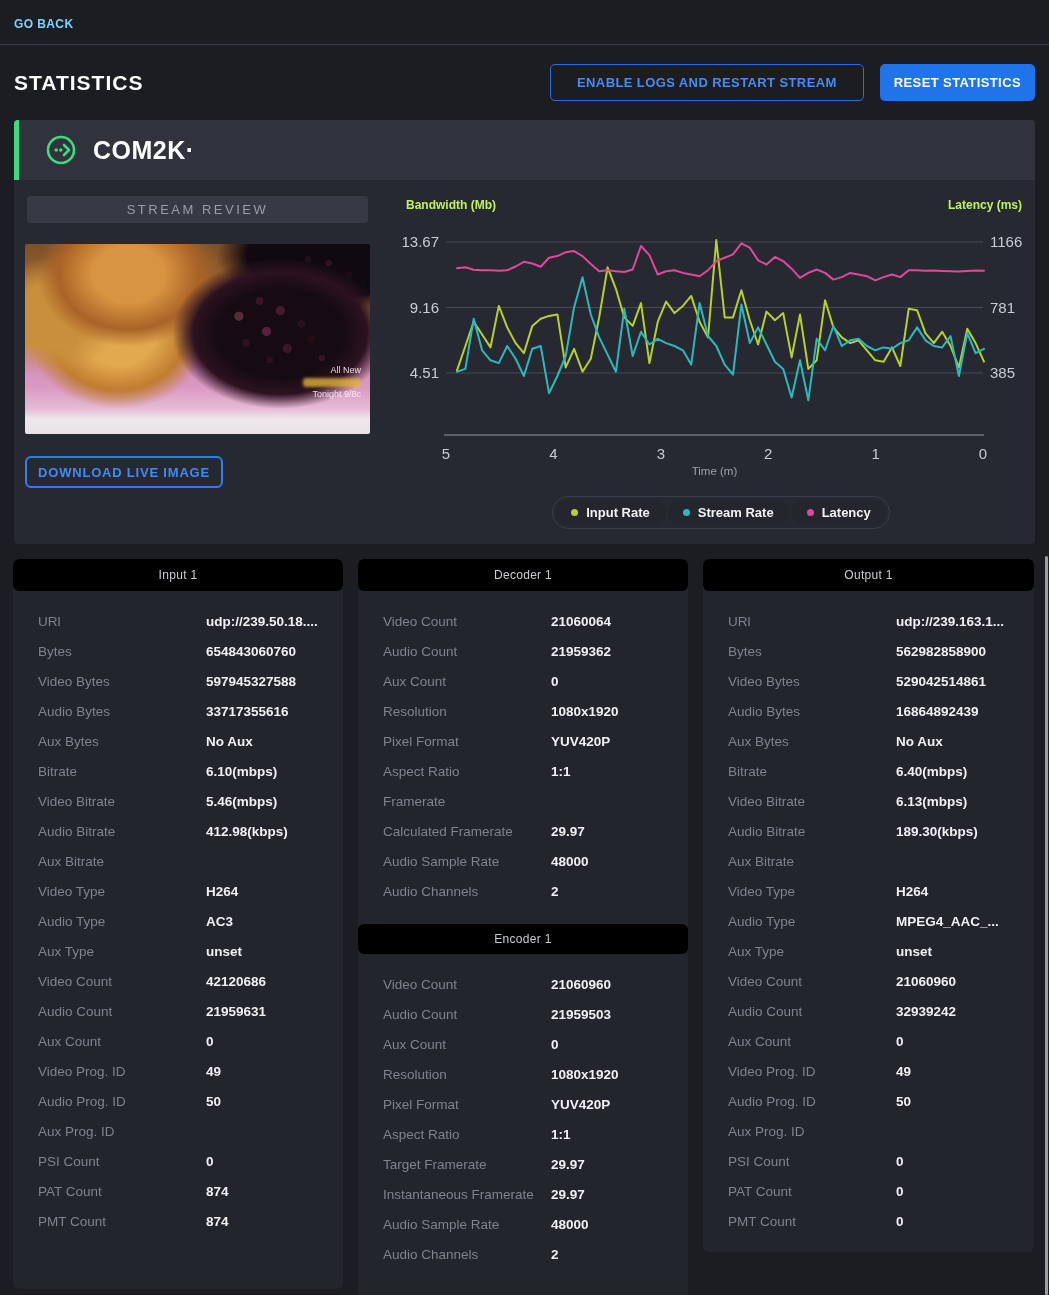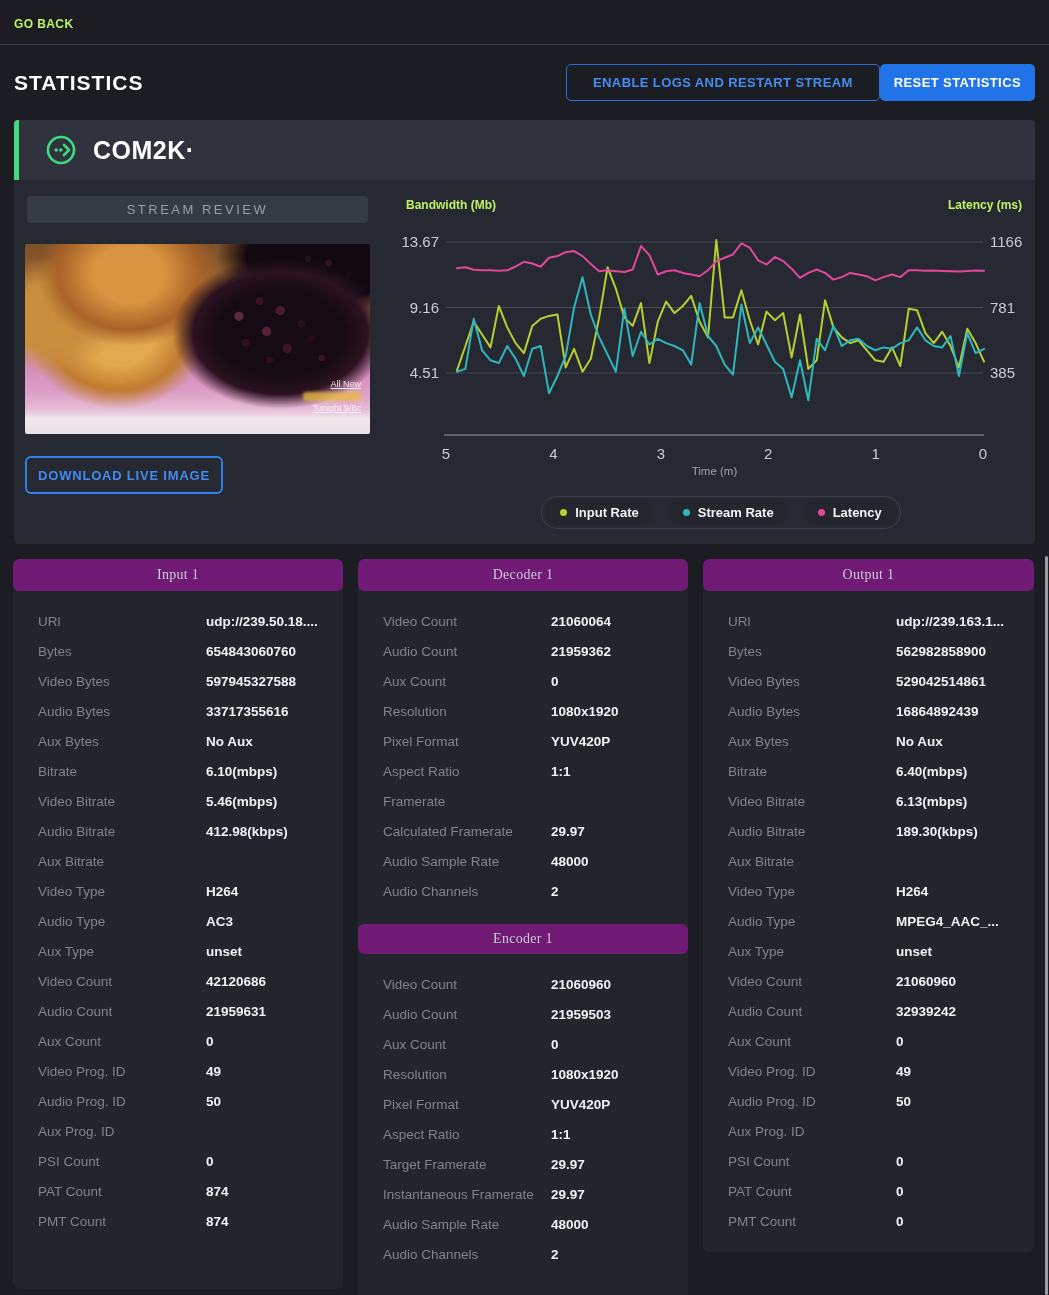--- a/index.html
+++ b/index.html
@@ -6,28 +6,28 @@
   html,body { width:1049px; height:1295px; overflow:hidden; }
   body {
     background:#1b1d23;
     font-family:"Liberation Sans", sans-serif;
     color:#eceef1;
     position:relative;
   }
   
   .topbar { padding:14px 14px 12px 14px; }
   .go-back {
-    color:#bef264; font-size:12px; font-weight:600; letter-spacing:.4px;
+    color:#7dd3fc; font-size:12px; font-weight:600; letter-spacing:.4px;
     text-decoration:none; cursor:pointer; display:inline-block;
   }
   .divider { height:1px; background:#3c3e45; width:100%; }
   
   .title-row { display:flex; align-items:center; justify-content:space-between; margin:19px 14px 0 14px; }
   .page-title { font-size:21px; font-weight:700; letter-spacing:1px; color:#ffffff; }
-  .title-buttons { display:flex; }
+  .title-buttons { display:flex; gap:16px; }
   .btn { font-size:13px; font-weight:700; letter-spacing:.4px; border-radius:5px; cursor:pointer; height:37px; display:flex; align-items:center; justify-content:center; }
   .btn-outline { background:transparent; border:1px solid #2b6fdb; color:#478cf0; padding:0 26px; }
   .btn-fill { background:#2173e8; border:none; color:#ffffff; padding:0 14px; }
   
   .panel { margin:19px 14px 0 14px; background:#262932; border-radius:4px; }
   .panel-header {
     height:60px; background:#30333d; border-left:5px solid #3fd980;
     border-radius:4px 4px 0 0; display:flex; align-items:center; padding-left:26px; gap:16px;
   }
   .logo-icon { width:32px; height:32px; flex:0 0 32px; }
@@ -62,55 +62,55 @@
       radial-gradient(circle 7px at 70% 46%, #57203a 0 60%, rgba(0,0,0,0) 70%),
       radial-gradient(circle 6px at 64% 52%, #30101e 0 60%, rgba(0,0,0,0) 70%),
       radial-gradient(circle 7px at 76% 55%, #3d1527 0 60%, rgba(0,0,0,0) 70%),
       radial-gradient(circle 6px at 83% 50%, #240c16 0 60%, rgba(0,0,0,0) 70%),
       radial-gradient(circle 5px at 86% 60%, #3a1424 0 60%, rgba(0,0,0,0) 70%),
       radial-gradient(circle 5px at 71% 61%, #2c0f1c 0 60%, rgba(0,0,0,0) 70%),
       radial-gradient(circle 5px at 88% 10%, #301422 0 60%, rgba(0,0,0,0) 70%),
       radial-gradient(circle 5px at 94% 16%, #1e0c14 0 60%, rgba(0,0,0,0) 70%),
       radial-gradient(circle 5px at 82% 8%, #24101a 0 60%, rgba(0,0,0,0) 70%);
   }
-  .img-overlay { position:absolute; right:9px; bottom:20px; text-align:right; line-height:1.25;text-decoration:underline; }
+  .img-overlay { position:absolute; right:9px; bottom:34px; text-align:right; line-height:1.25; }
   .img-overlay .t1 { font-size:9px; color:rgba(255,255,255,.85); }
   .img-overlay .blob { width:58px; height:9px; margin:2px 0 2px auto; background:rgba(232,186,58,.75); border-radius:3px; filter:blur(1.5px); }
   .img-overlay .t2 { font-size:9px; color:rgba(255,255,255,.8); }
   .download-btn {
-    margin-top:22px; width:198px; height:38px; background:transparent;
+    margin-top:22px; width:198px; height:32px; background:transparent;
     border:2px solid #2f80ed; border-radius:6px; color:#418bf2;
     font-size:13px; font-weight:700; letter-spacing:.8px; cursor:pointer;
     display:flex; align-items:center; justify-content:center;
   }
   
   .chart-col { flex:1; margin-left:26px; padding-right:0; }
   .axis-titles { display:flex; justify-content:space-between; margin-top:2px; padding:0 24px 0 10px; }
   .axis-title { font-size:12px; font-weight:700; color:#bef264; }
   .chart-svg { display:block; margin-top:6px; }
   .tick { fill:#c9ccd2; font-size:15px; font-family:"Liberation Sans",sans-serif; }
   .axis-sub { fill:#9da1a9; font-size:11.5px; font-family:"Liberation Sans",sans-serif; }
   .legend { display:flex; justify-content:center; margin-top:16px; }
-  .legend-box { display:flex; gap:14px; border:1px solid #3b3e48; border-radius:16px; padding:3px; }
+  .legend-box { display:flex; gap:3px; border:1px solid #3b3e48; border-radius:16px; padding:3px; }
   .legend-item {
     display:flex; align-items:center; gap:8px; background:#24262d; border-radius:12px;
     padding:5px 15px; cursor:pointer;
   }
   .legend-dot { width:7px; height:7px; border-radius:50%; }
   .legend-label { font-size:13px; font-weight:700; color:#f1f2f4; }
   
   .cards-row { display:flex; gap:15px; margin:15px 13px 0 13px; align-items:flex-start; }
   .card { background:#22252c; border-radius:6px; overflow:hidden; }
   .card:nth-child(1){ width:330px; height:730px; }
   .card:nth-child(2){ width:330px; height:894px; }
   .card:nth-child(3){ width:331px; height:693px; }
   .card-header {
-    height:32px; background:#701a75; border-radius:6px;
+    height:32px; background:#000000; border-radius:6px;
     display:flex; align-items:center; justify-content:center;
-    font-size:14px; color:#c9ccd2; letter-spacing:.3px;font-family:Liberation Serif, serif;
+    font-size:12px; color:#c9ccd2; letter-spacing:.3px;
   }
   .card-header.sub { margin-top:18px; height:30px; }
   .card-body { padding:15px 18px 0 25px; }
   .stat-row { height:30px; display:flex; align-items:center; }
   .stat-label { flex:0 0 168px; font-size:13.5px; color:#7f838c; }
   .stat-value { font-size:13.5px; font-weight:700; color:#f0f1f3; white-space:nowrap; }
   
   .scroll-thumb { position:absolute; right:1px; top:556px; width:3px; height:739px; background:#9b9ea4; border-radius:2px; cursor:pointer; }
 </style>
 </head>

